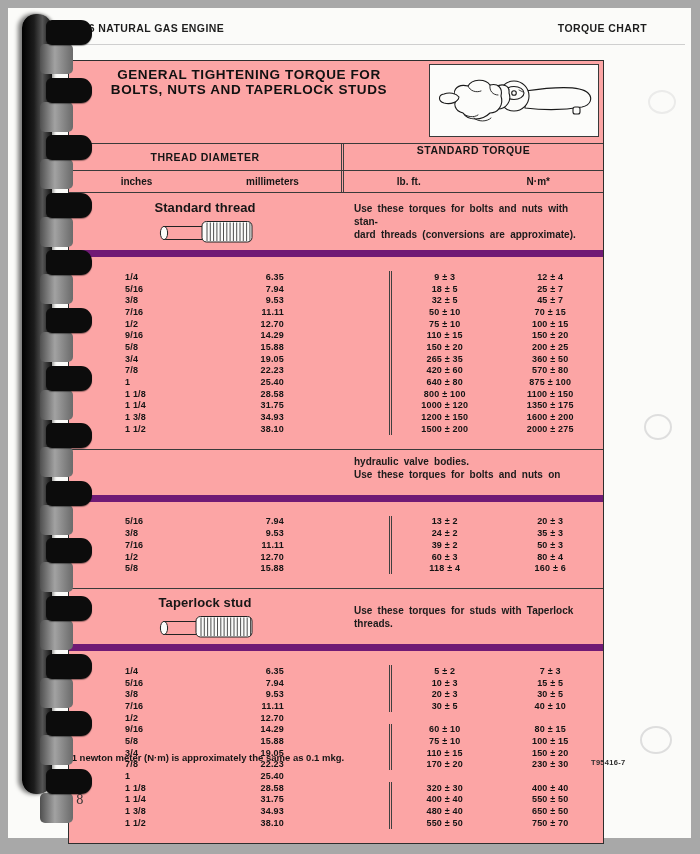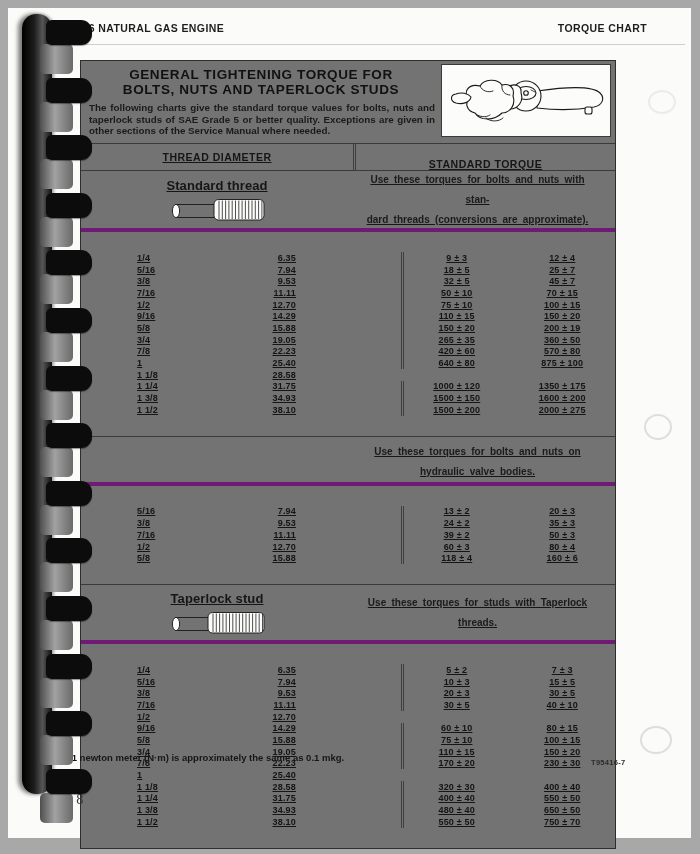--- a/index.html
+++ b/index.html
@@ -29,54 +29,54 @@
     position:absolute;left:46px;width:46px;height:25px;
     background:#0c0c0c;border-radius:6px 11px 11px 6px;
     box-shadow:0 1px 1px rgba(0,0,0,.4);
   }
   
   .pg-head{position:absolute;left:62px;right:44px;top:14px;display:flex;justify-content:space-between;}
   .pg-head span{font-size:10.5px;font-weight:700;letter-spacing:.4px;color:#1d1d1d;}
   .head-rule{position:absolute;left:50px;right:6px;top:36px;height:1px;background:#cfcfcf;}
   
   .torque-box{
-    position:absolute;left:72px;top:52px;width:534px;
-    border:1.5px solid #2e2e2e;background:#737373;text-decoration:underline;
+    position:absolute;left:60px;top:52px;width:534px;
+    border:1.5px solid #2e2e2e;background:#fca5a5;
   }
   .intro-band{position:relative;height:82px;}
   .title-area{position:absolute;left:0;top:0;width:360px;padding-top:6px;}
   .title{font-size:13.5px;font-weight:700;letter-spacing:.6px;text-align:center;line-height:15px;color:#111;}
   .intro{margin:5px 6px 0 8px;font-size:9.8px;font-weight:700;line-height:11.6px;text-align:justify;color:#1b1b1b;}
   .ratchet-box{
     position:absolute;left:360px;top:3px;width:168px;height:71px;
     border:1px solid #3a3a3a;background:#fcfcfa;
   }
   .ratchet-box svg{display:block;width:100%;height:100%;}
   
   .group-row{display:flex;border-top:1px solid #3a3a3a;height:26px;}
   .group-row .gl{width:272px;display:flex;align-items:center;justify-content:center;}
-  .group-row .gr{flex:1;display:flex;align-items:flex-end;justify-content:center;border-left:3px double #3f3f3f;}
+  .group-row .gr{flex:1;display:flex;align-items:flex-start;justify-content:center;border-left:3px double #3f3f3f;}
   .group-row span{font-size:10.5px;font-weight:700;letter-spacing:.5px;}
   .colhead-row{display:flex;border-top:1px solid #3a3a3a;height:21px;}
   .colhead-row .h{display:flex;align-items:center;justify-content:center;font-size:10px;font-weight:700;}
   .h-in{width:135px;}
   .h-mm{width:137px;}
   .ch-right{flex:1;display:flex;border-left:3px double #3f3f3f;}
   .ch-right .h{width:50%;}
   
   .band{display:flex;border-top:1px solid #3a3a3a;position:relative;}
   .band-left{width:272px;display:flex;align-items:center;justify-content:center;}
   .band-note{flex:1;padding:0 26px 0 13px;display:flex;flex-direction:column;justify-content:center;}
   .band-note.top{justify-content:flex-start;padding-top:5px;}
-  .note-line{font-size:10px;font-weight:700;line-height:20px;color:#1b1b1b;word-spacing:2.5px;text-align:center;}
+  .note-line{font-size:10px;font-weight:700;line-height:13px;color:#1b1b1b;word-spacing:2.5px;}
   .illus{text-align:center;}
   .illus-label{font-size:13px;font-weight:700;margin-bottom:1px;letter-spacing:.1px;}
   .illus svg{display:block;margin:0 auto;}
   
-  .block{border-top:4px solid #701a75;padding:20px 0;}
+  .block{border-top:7px solid #701a75;padding:14px 0;}
   .row{display:flex;height:11.7px;align-items:center;}
   .row .c{font-size:9px;font-weight:700;letter-spacing:.2px;color:#141414;}
   .c-in{width:135px;padding-left:56px;box-sizing:border-box;text-align:left;}
   .c-mm{width:137px;padding-right:57px;box-sizing:border-box;text-align:right;}
   .r-right{flex:1;display:flex;align-self:stretch;align-items:center;border-left:3px double #3f3f3f;margin-left:48px;}
   .c-lb,.c-nm{width:50%;text-align:center;}
   
   .footnote{position:absolute;left:60px;top:744px;font-size:9.5px;font-weight:700;color:#161616;}
   .doc-ref{position:absolute;left:583px;top:750px;font-size:7.5px;font-weight:700;color:#2c2c2c;letter-spacing:.3px;}
   .pageno{position:absolute;left:68px;top:785px;font-size:12px;font-family:"DejaVu Serif",serif;color:#333;}
@@ -94,21 +94,20 @@
   </div>
   <div class="head-rule"></div>
 
   <div class="torque-box">
     <div class="intro-band">
       <div class="title-area">
         <div class="title">
           <div>GENERAL TIGHTENING TORQUE FOR</div>
           <div>BOLTS, NUTS AND TAPERLOCK STUDS</div>
         </div>
-        <div class="intro">The following charts give the standard torque values for bolts, nuts and taperlock studs of SAE Grade 5 or better quality. Exceptions are given in other sections of the Service Manual where needed.</div>
       </div>
       <div class="ratchet-box">
         <svg viewBox="0 0 168 71">
           <g fill="#fcfcfa" stroke="#1a1a1a" stroke-width="1.1" stroke-linejoin="round" stroke-linecap="round">
 
             <path d="M95 26 C 130 21, 152 22, 158 28 C 163 33, 161 40, 152 42 C 135 45, 112 45, 95 43 Z"></path>
             <rect x="143" y="42" width="7" height="7" rx="2"></rect>
 
             <circle cx="84" cy="31" r="15"></circle>
             <ellipse cx="84" cy="28" rx="10" ry="6.5"></ellipse>
@@ -129,20 +128,28 @@
 
     <div class="group-row">
       <div class="gl">
           <span>THREAD DIAMETER</span>
         </div>
       <div class="gr">
           <span>STANDARD TORQUE</span>
         </div>
     </div>
 
+    <div class="colhead-row">
+      <div class="h h-in">inches</div>
+      <div class="h h-mm">millimeters</div>
+      <div class="ch-right">
+        <div class="h">lb. ft.</div>
+        <div class="h">N·m*</div>
+      </div>
+    </div>
 
     <div id="sections">
         <div class="band" style="height: 57px;">
           <div class="band-left">
             <div class="illus">
               <div class="illus-label">Standard thread</div>
               <svg width="102" height="28" viewBox="0 0 102 28">
     <g fill="#fcfcfa" stroke="#222" stroke-width="1">
       <path d="M10 10.5 L 54 10.5 M10 23.5 L 54 23.5"></path>
       <ellipse cx="10" cy="17" rx="3.6" ry="6.6"></ellipse>
@@ -219,21 +226,21 @@
             <div class="r-right">
               <div class="c c-lb">110 ± 15</div>
               <div class="c c-nm">150 ± 20</div>
             </div>
           </div>
           <div class="row">
             <div class="c c-in">5/8</div>
             <div class="c c-mm">15.88</div>
             <div class="r-right">
               <div class="c c-lb">150 ± 20</div>
-              <div class="c c-nm">200 ± 19</div>
+              <div class="c c-nm">200 ± 25</div>
             </div>
           </div>
           <div class="row">
             <div class="c c-in">3/4</div>
             <div class="c c-mm">19.05</div>
             <div class="r-right">
               <div class="c c-lb">265 ± 35</div>
               <div class="c c-nm">360 ± 50</div>
             </div>
           </div>
@@ -249,51 +256,55 @@
             <div class="c c-in">1</div>
             <div class="c c-mm">25.40</div>
             <div class="r-right">
               <div class="c c-lb">640 ± 80</div>
               <div class="c c-nm">875 ± 100</div>
             </div>
           </div>
           <div class="row">
             <div class="c c-in">1 1/8</div>
             <div class="c c-mm">28.58</div>
+            <div class="r-right">
+              <div class="c c-lb">800 ± 100</div>
+              <div class="c c-nm">1100 ± 150</div>
+            </div>
           </div>
           <div class="row">
             <div class="c c-in">1 1/4</div>
             <div class="c c-mm">31.75</div>
             <div class="r-right">
               <div class="c c-lb">1000 ± 120</div>
               <div class="c c-nm">1350 ± 175</div>
             </div>
           </div>
           <div class="row">
             <div class="c c-in">1 3/8</div>
             <div class="c c-mm">34.93</div>
             <div class="r-right">
-              <div class="c c-lb">1500 ± 150</div>
+              <div class="c c-lb">1200 ± 150</div>
               <div class="c c-nm">1600 ± 200</div>
             </div>
           </div>
           <div class="row">
             <div class="c c-in">1 1/2</div>
             <div class="c c-mm">38.10</div>
             <div class="r-right">
               <div class="c c-lb">1500 ± 200</div>
               <div class="c c-nm">2000 ± 275</div>
             </div>
           </div>
         </div>
         <div class="band" style="height: 45px;">
           <div class="band-left"></div>
           <div class="band-note top">
+            <div class="note-line">hydraulic valve bodies.</div>
             <div class="note-line">Use these torques for bolts and nuts on</div>
-            <div class="note-line">hydraulic valve bodies.</div>
           </div>
         </div>
         <div class="block">
           <div class="row">
             <div class="c c-in">5/16</div>
             <div class="c c-mm">7.94</div>
             <div class="r-right">
               <div class="c c-lb">13 ± 2</div>
               <div class="c c-nm">20 ± 3</div>
             </div>

